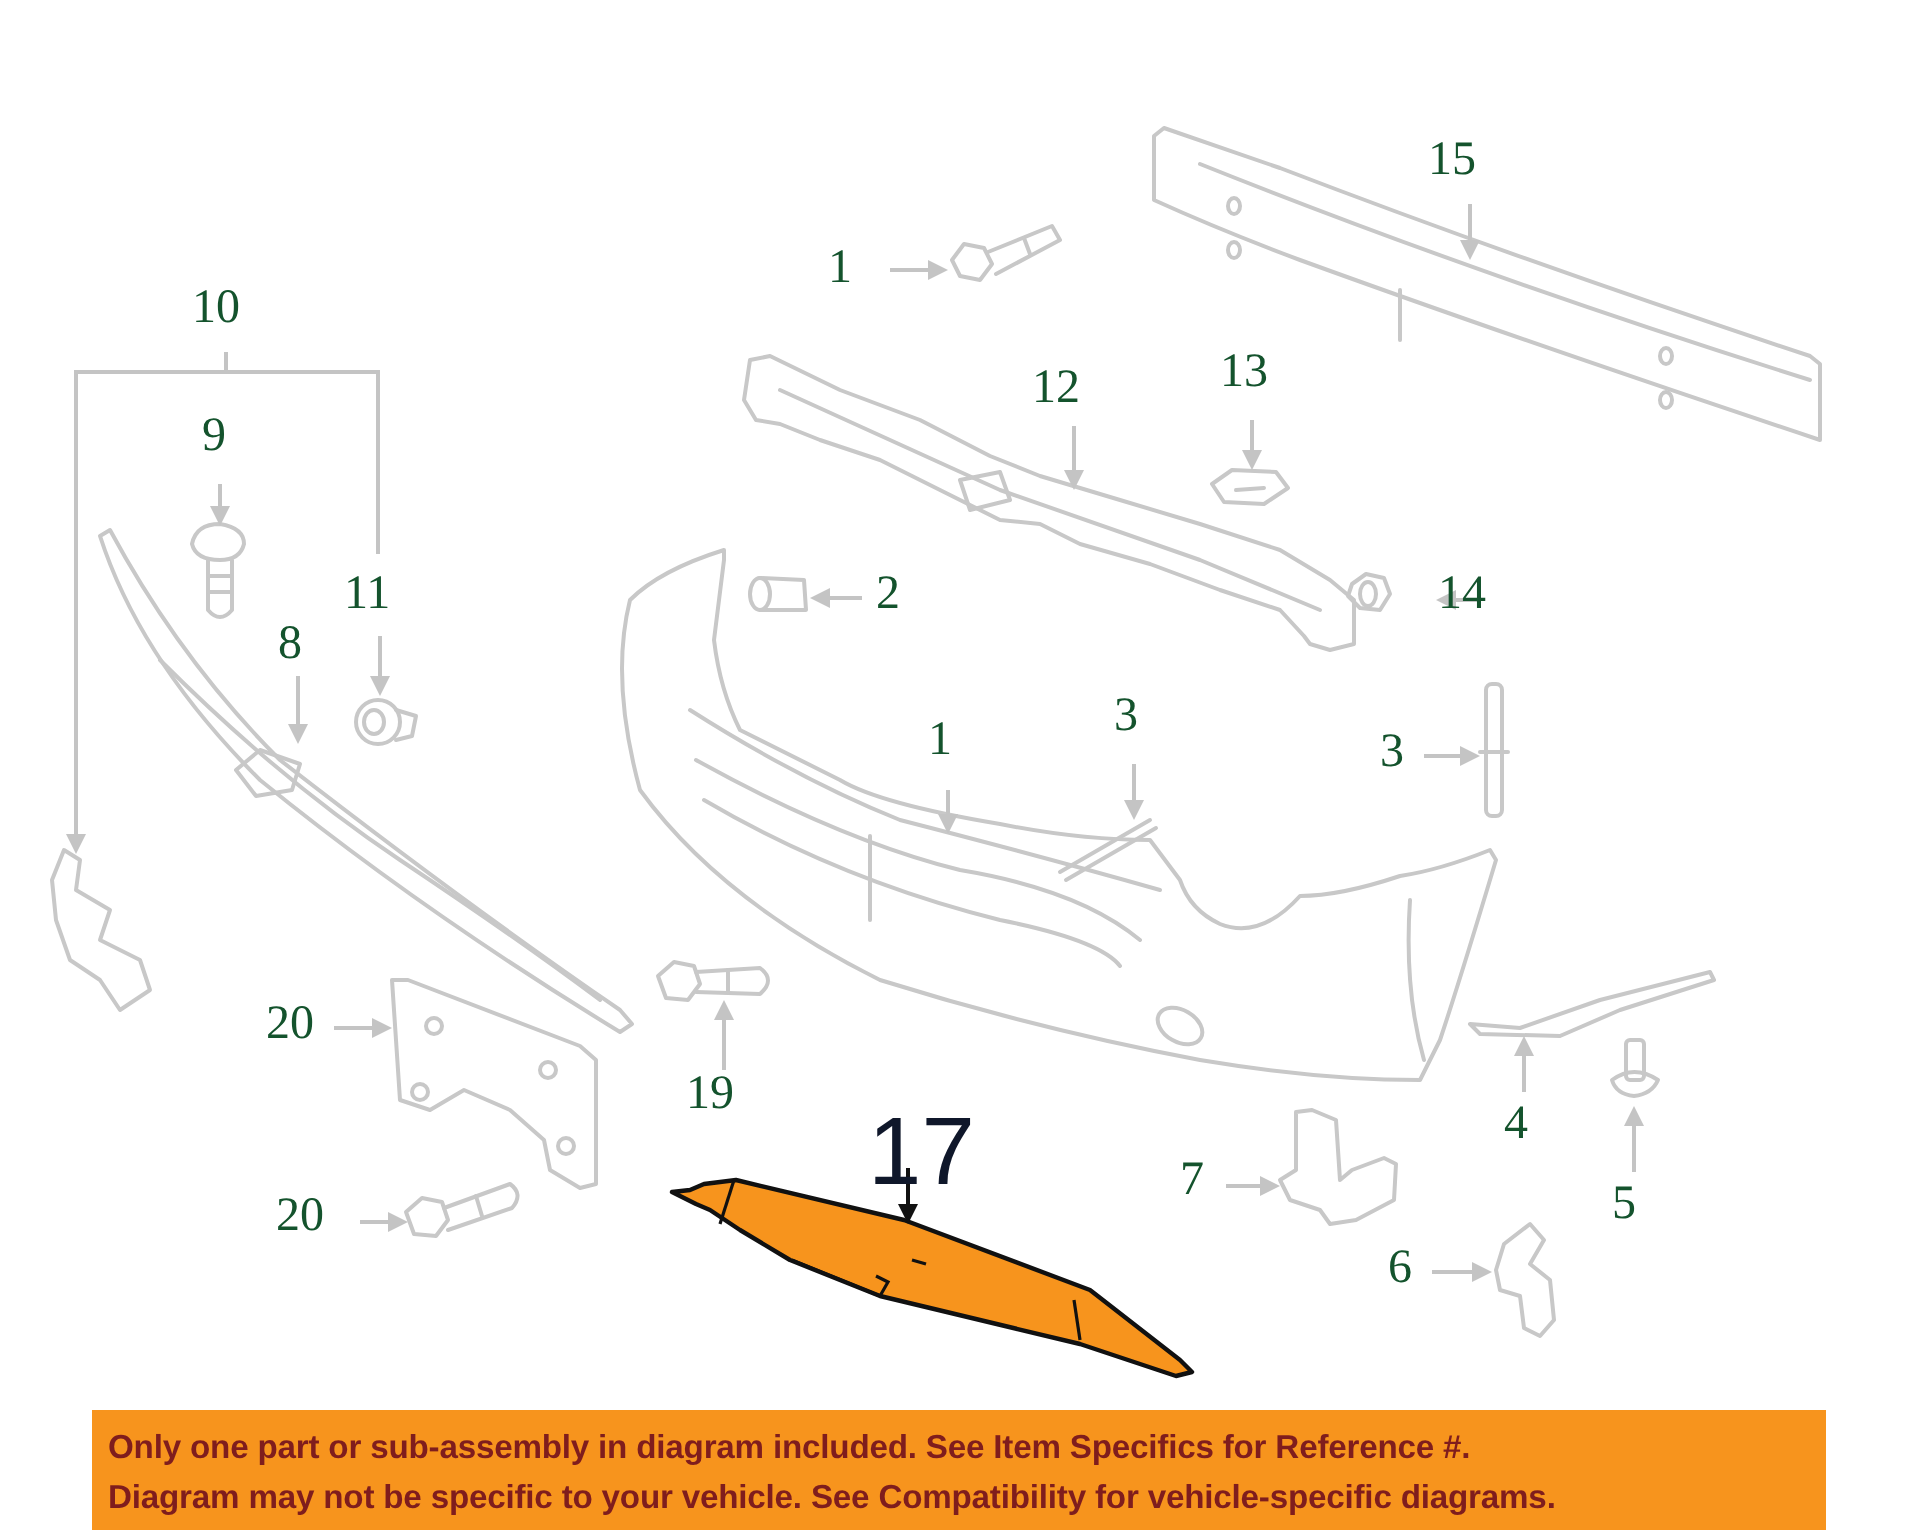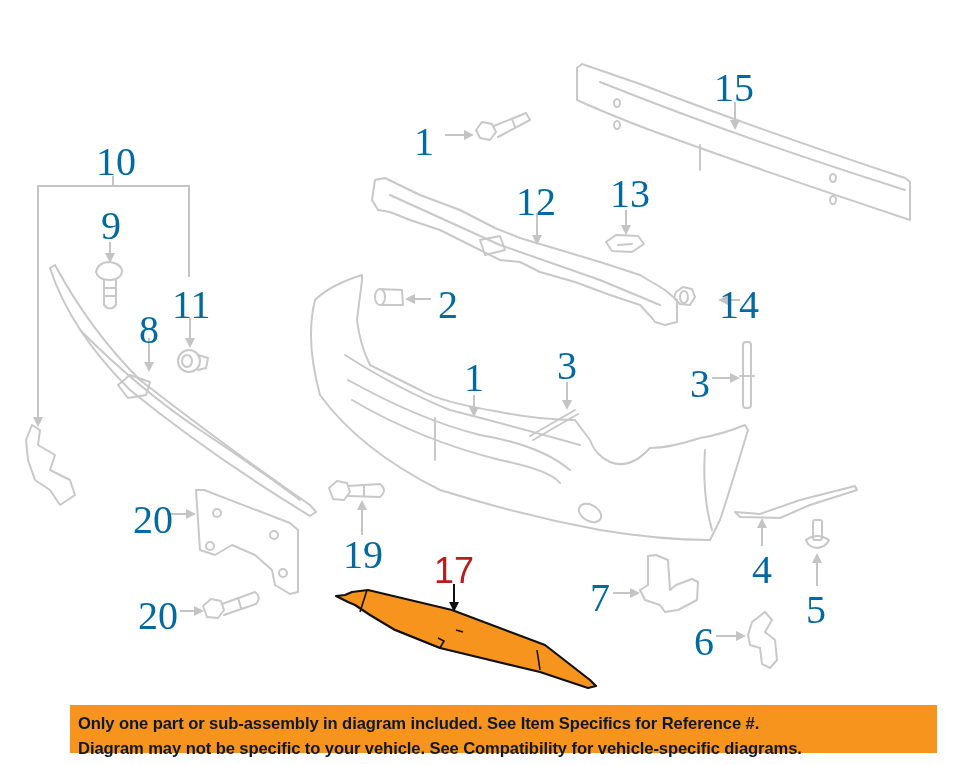--- a/index.html
+++ b/index.html
@@ -1,20 +1,20 @@
 <!DOCTYPE html>
 <html><head>
   <meta charset="utf-8">
   <style>
     html, body { margin: 0; padding: 0; background: #ffffff; }
     body { width: 960px; height: 765px; position: relative; overflow: hidden; font-family: "DejaVu Serif", serif; }
     #diagram { position: absolute; left: 0; top: 0; width: 960px; height: 765px; }
-    .callout { position: absolute; font-family: "Liberation Serif", "DejaVu Serif", serif; color: #0369a1; font-size: 40px; line-height: 1; white-space: nowrap; }
-    .callout.highlight { font-family: "Liberation Sans", "DejaVu Sans", sans-serif; color: #b91c1c; font-size: 36px; }
-    #banner { position: absolute; left: 46px; top: 705px; width: 867px; height: 48px; box-sizing: border-box; padding: 6px 0 0 8px; font-family: "Liberation Sans", "DejaVu Sans", sans-serif; font-weight: bold; font-size: 16.6px; line-height: 25px; color: #0f172a; white-space: nowrap; margin-left: 24px; }
+    .callout { position: absolute; font-family: "Liberation Serif", "DejaVu Serif", serif; color: #14532d; font-size: 24px; line-height: 1; white-space: nowrap; }
+    .callout.highlight { font-family: "Liberation Sans", "DejaVu Sans", sans-serif; color: #0f172a; font-size: 48px; }
+    #banner { position: absolute; left: 46px; top: 705px; width: 867px; height: 60px; box-sizing: border-box; padding: 6px 0 0 8px; font-family: "Liberation Sans", "DejaVu Sans", sans-serif; font-weight: bold; font-size: 16.6px; line-height: 25px; color: #7f1d1d; white-space: nowrap; }
     #banner div { letter-spacing: -0.1px; }
   </style>
 </head>
 <body>
 
 <svg id="diagram" width="960" height="765" viewBox="0 0 960 765" xmlns="http://www.w3.org/2000/svg">
   <defs>
     <marker id="ah" markerWidth="10" markerHeight="10" refX="8" refY="5" orient="auto" markerUnits="userSpaceOnUse">
       <path d="M0,0 L10,5 L0,10 z" fill="#c4c4c4"></path>
     </marker>

